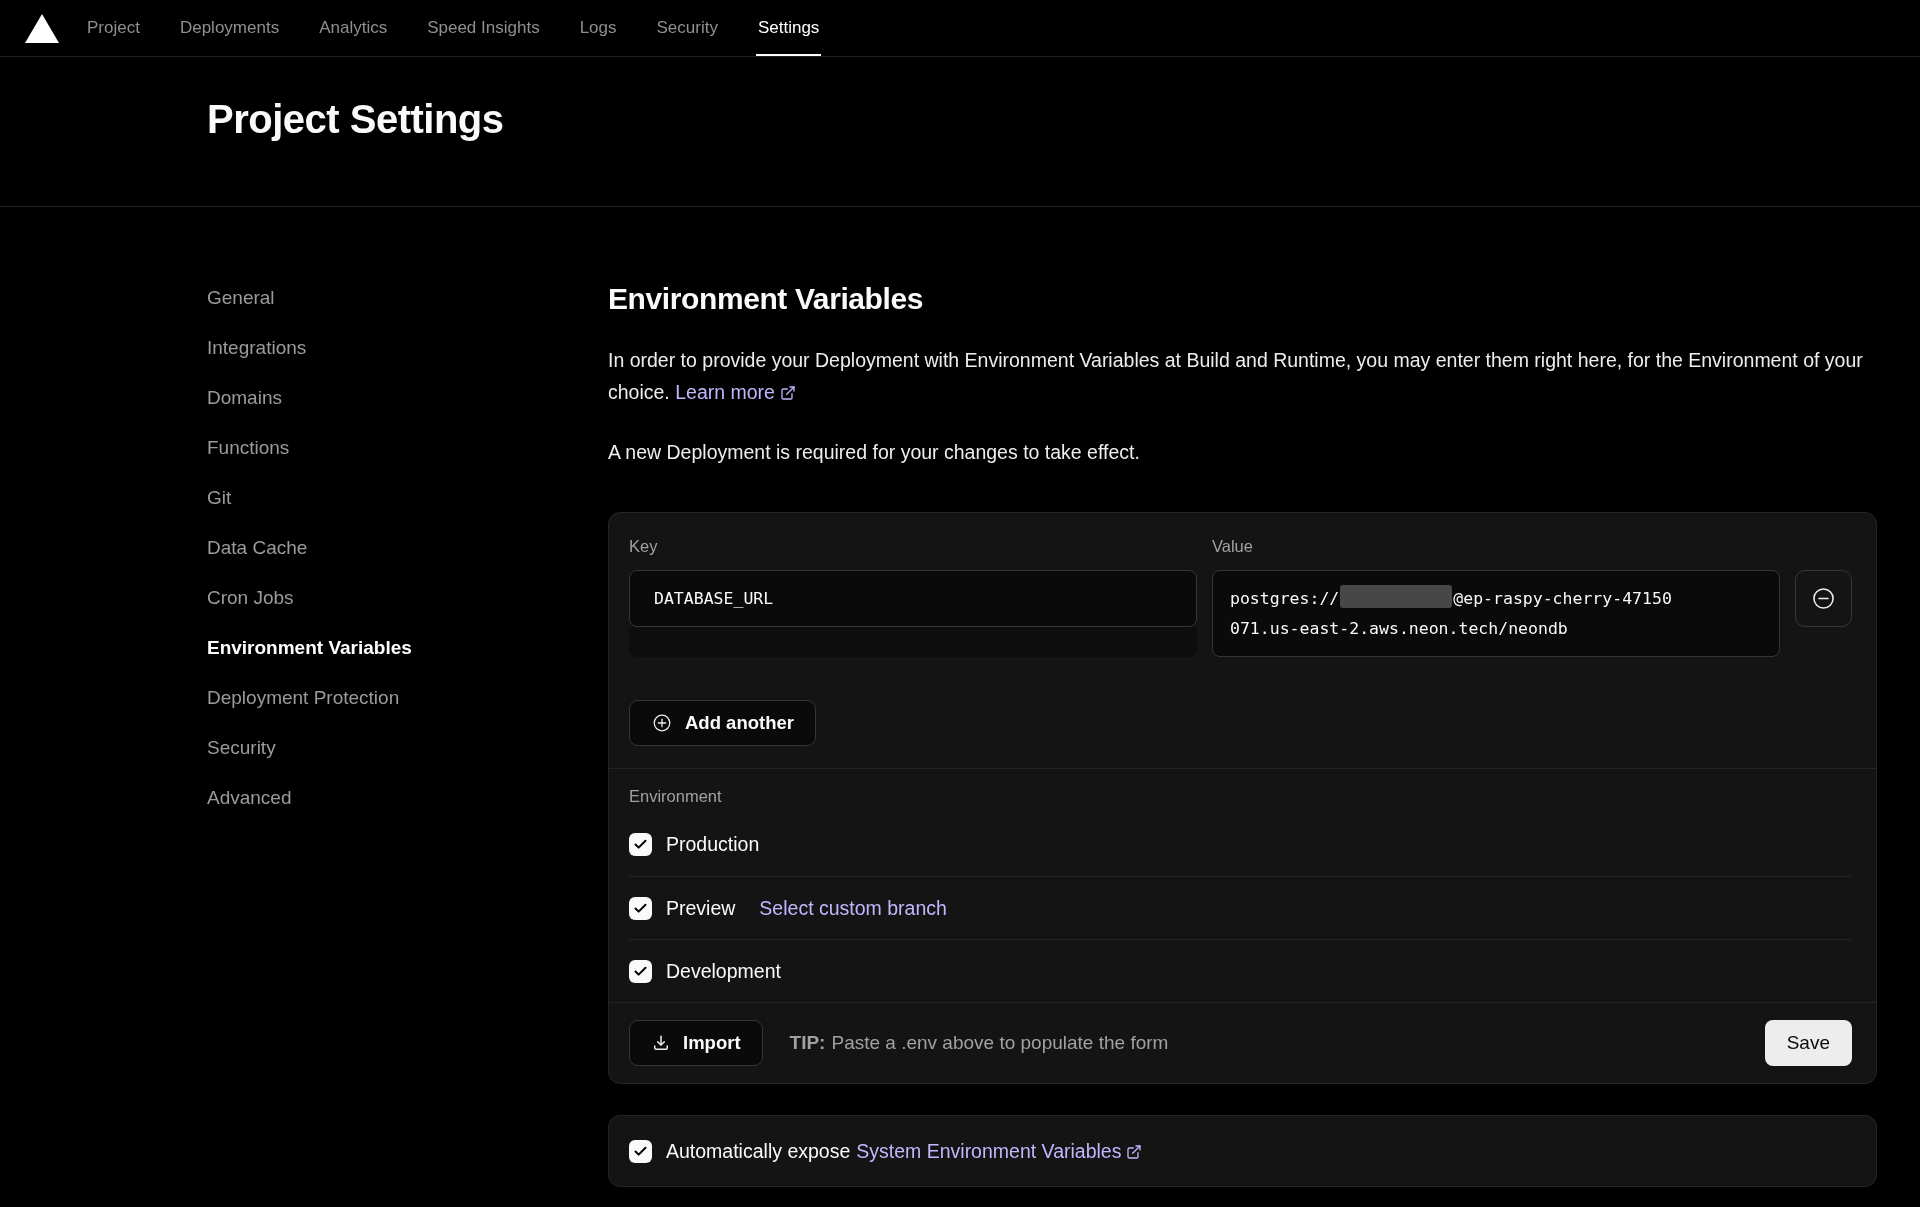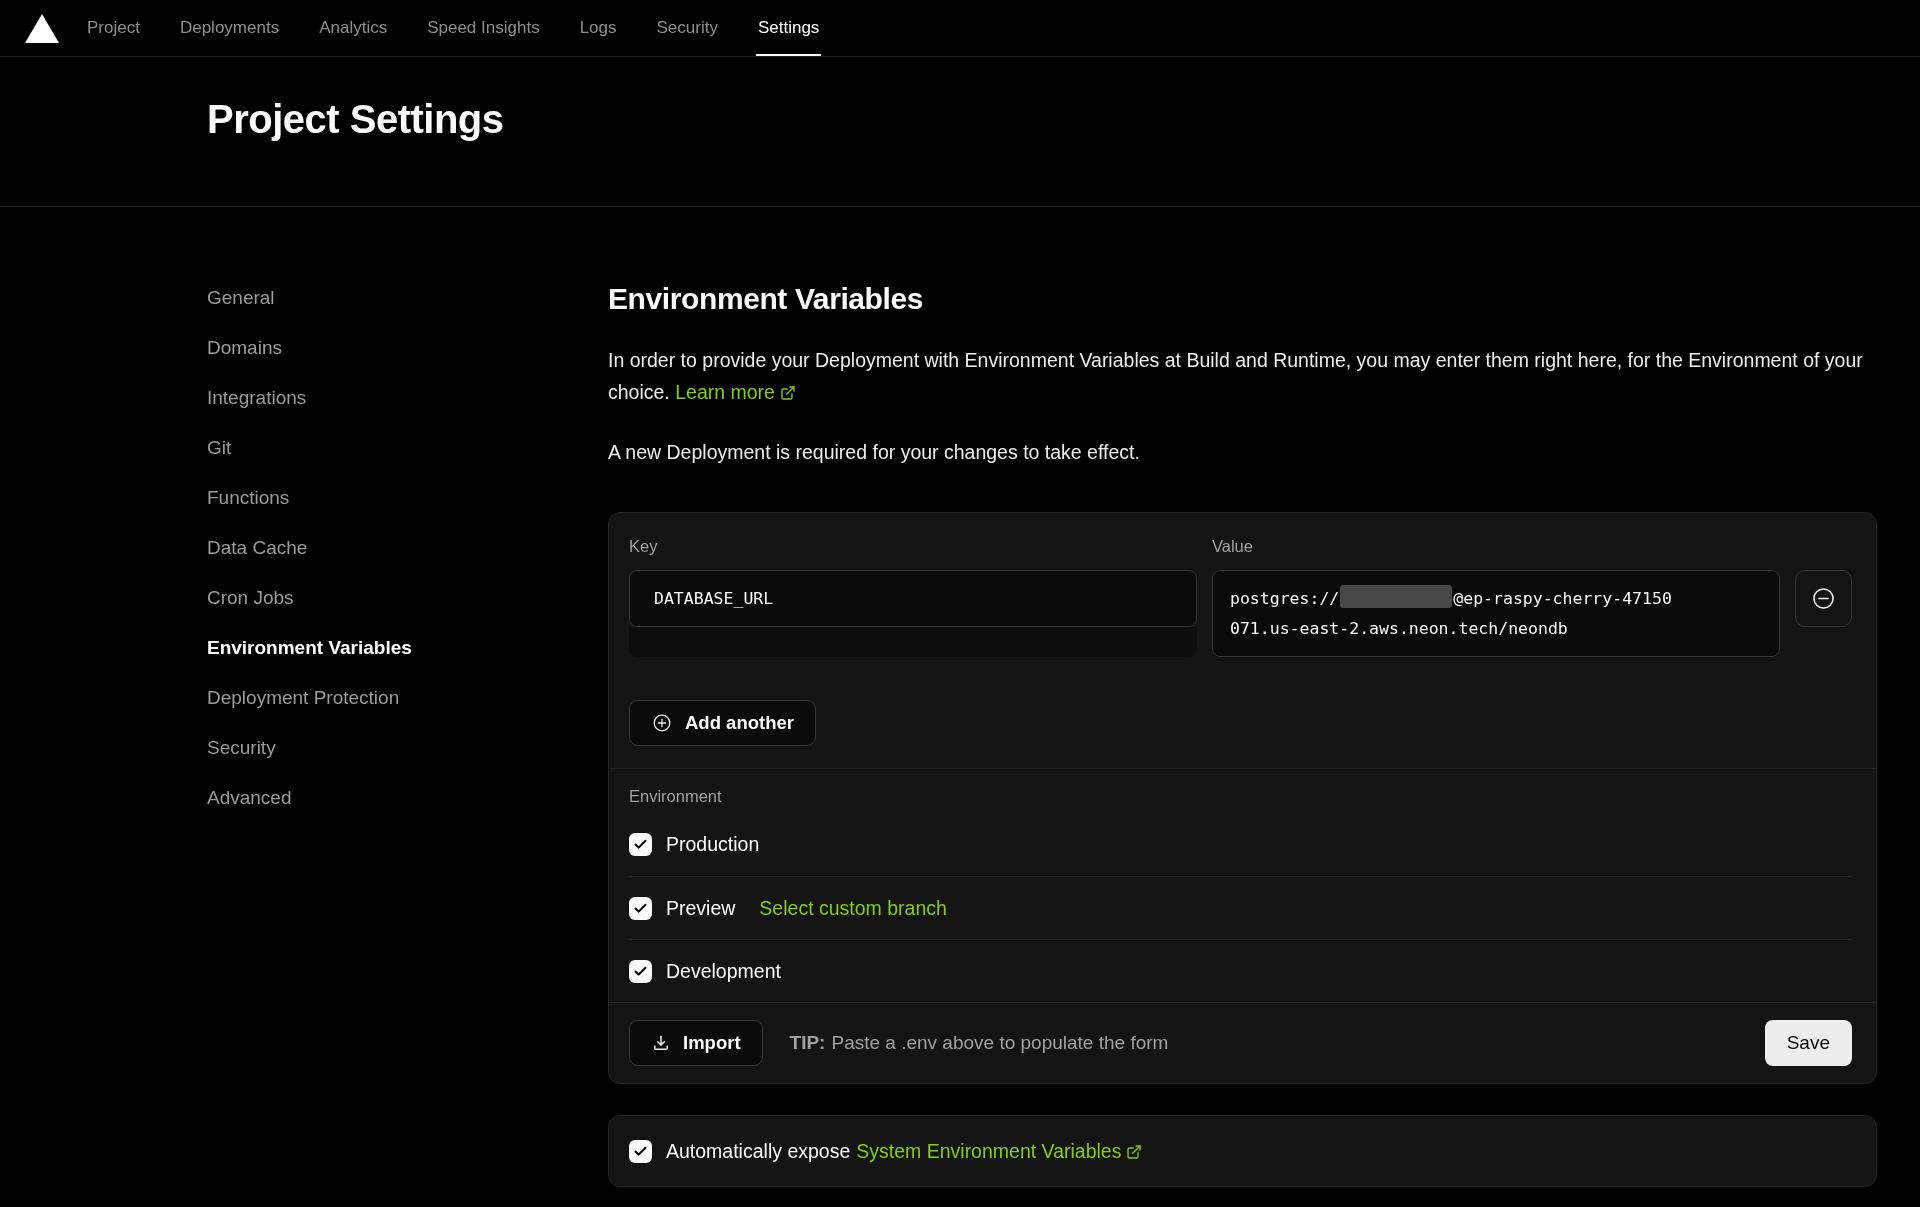--- a/index.html
+++ b/index.html
@@ -68,21 +68,21 @@
     align-items: center;
     font-size: 19px;
     color: #9b9b9b;
     cursor: pointer;
   }
   .side-item.active { color: #fff; font-weight: 600; }
 
   .main { flex: 1; min-width: 0; padding-top: 75px; }
   .h2 { font-size: 30px; font-weight: 700; letter-spacing: -0.4px; color: #fafafa; }
   .intro { margin-top: 28px; font-size: 19.5px; line-height: 32px; color: #ededed; }
-  .link { color: #84cc16; text-decoration: none; cursor: pointer; }
+  .link { color: #c4b5fd; text-decoration: none; cursor: pointer; }
   .ext-icon { display: inline-block; vertical-align: -2px; margin-left: 5px; }
   .note { margin-top: 33px; font-size: 19.5px; color: #ededed; }
 
   
   .card {
     margin-top: 48px;
     background: #141414;
     border: 1px solid #252525;
     border-radius: 12px;
   }
@@ -235,24 +235,24 @@
   </div>
 
   <div class="page-header">
     <div class="page-title">Project Settings</div>
   </div>
 
   <div class="body">
 
     <div class="sidebar">
       <div class="side-item">General</div>
+      <div class="side-item">Integrations</div>
       <div class="side-item">Domains</div>
-      <div class="side-item">Integrations</div>
+      <div class="side-item">Functions</div>
       <div class="side-item">Git</div>
-      <div class="side-item">Functions</div>
       <div class="side-item">Data Cache</div>
       <div class="side-item">Cron Jobs</div>
       <div class="side-item active">Environment Variables</div>
       <div class="side-item">Deployment Protection</div>
       <div class="side-item">Security</div>
       <div class="side-item">Advanced</div>
     </div>
 
     <div class="main">
       <div class="h2">Environment Variables</div>

